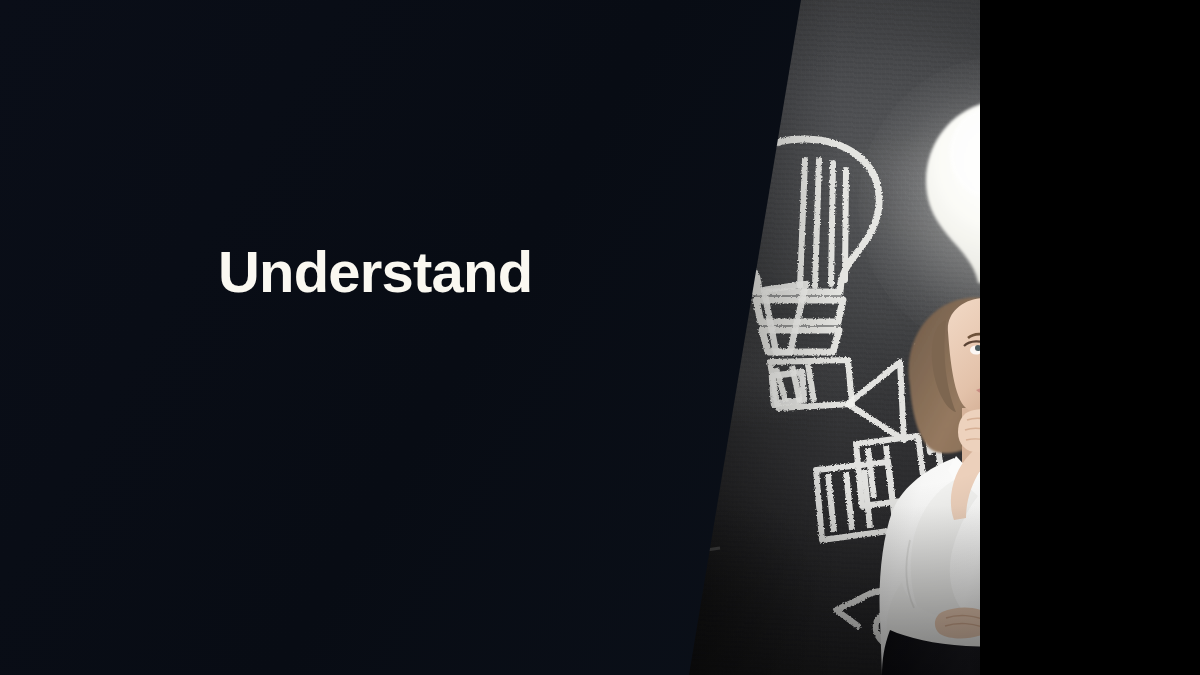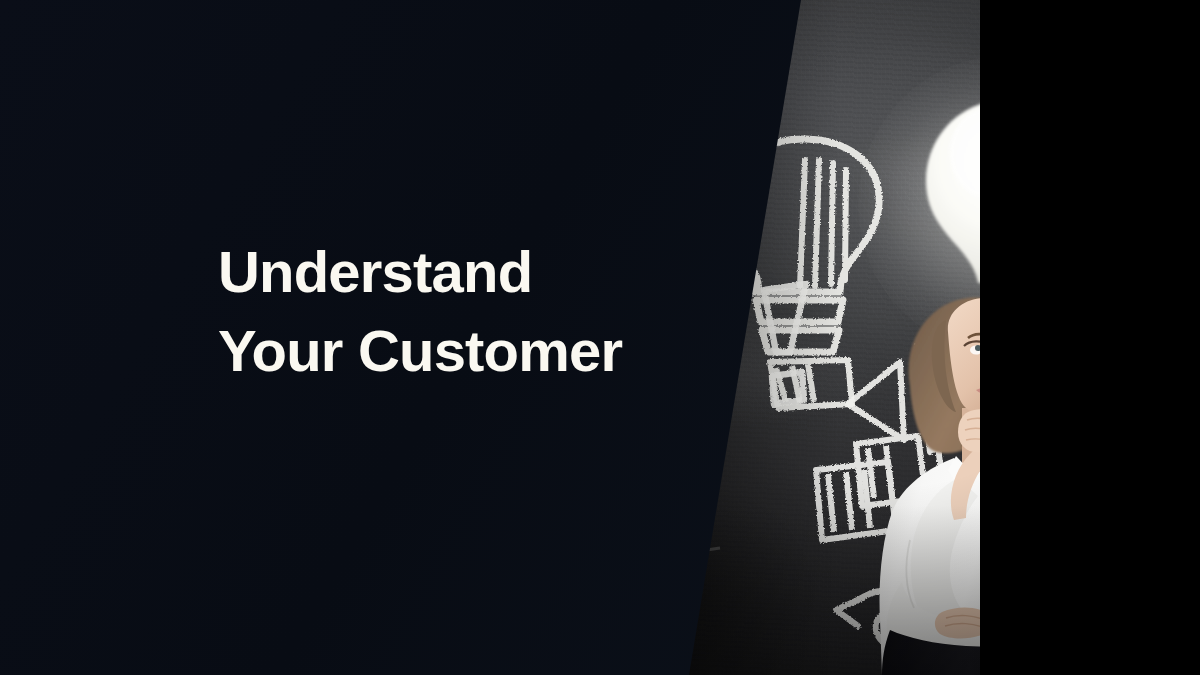--- a/index.html
+++ b/index.html
@@ -395,16 +395,15 @@
 
     <div class="vig-bottom"></div>
     <div class="board-vignette"></div>
     <div class="edge-shade"></div>
   </div>
 
   <div class="left-panel"></div>
 
   <div class="title-block">
     <span class="title-line">Understand</span>
-    <span class="title-line">Your Customer</span>
   </div>
 
 </div>
 
 </body></html>

